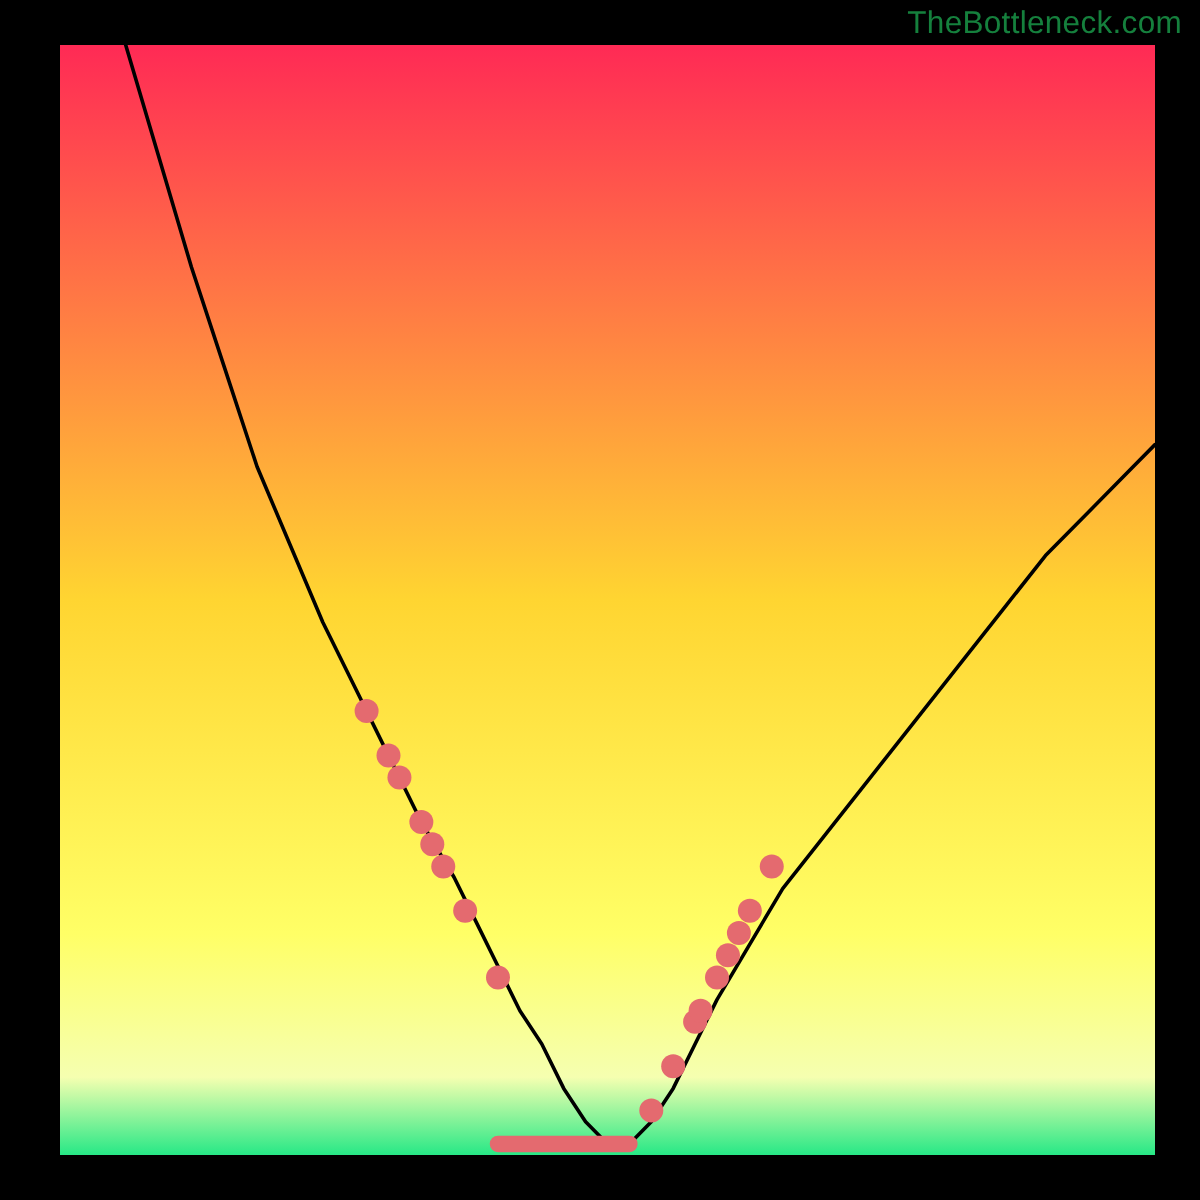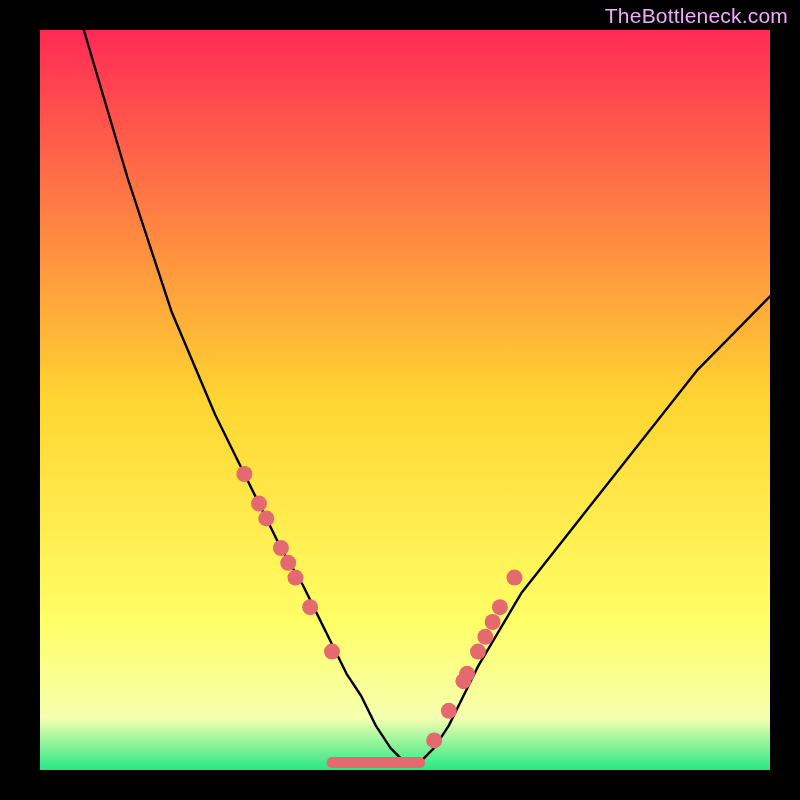--- a/index.html
+++ b/index.html
@@ -16,21 +16,21 @@
     width: 800px;
     height: 800px;
     background: #000;
   }
   .watermark {
     position: absolute;
     top: 4px;
     right: 12px;
     font-size: 21px;
     font-weight: 500;
-    color: #f0abfc;
+    color: #15803d;
     letter-spacing: 0.2px;
     z-index: 3;
   }
   .plot-wrap {
     position: absolute;
     left: 40px;
     top: 30px;
     width: 730px;
     height: 740px;
     z-index: 1;

